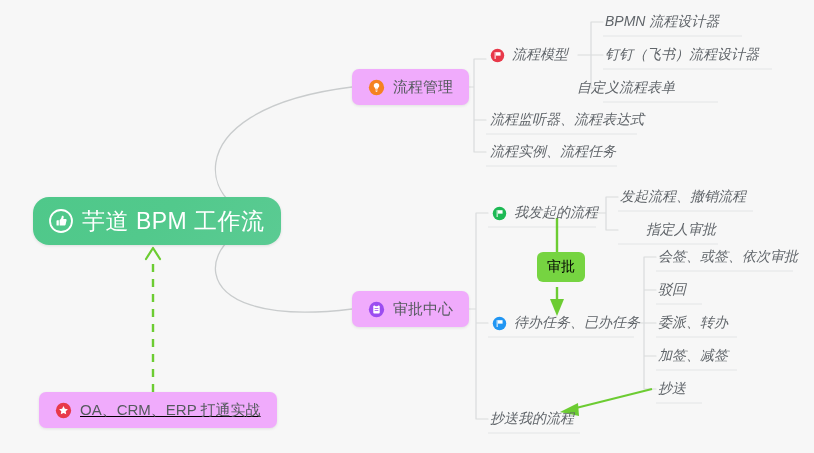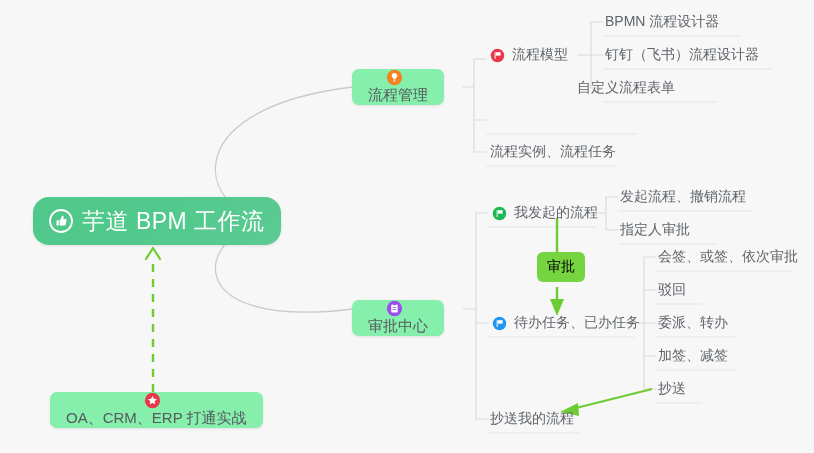--- a/index.html
+++ b/index.html
@@ -43,39 +43,39 @@
     box-shadow: 0 1px 3px rgba(0,0,0,0.10);
   }
   .root .label {
     color: #ffffff;
     font-size: 23px;
     letter-spacing: 0.5px;
   }
   .root .icon { margin-right: 9px; display: flex; }
   
   .card {
-    background: #86efac;
+    background: #f0abfc;
     border-radius: 7px;
     padding: 0 16px;
     height: 36px;
     box-shadow: 0 1px 3px rgba(0,0,0,0.09);
-    flex-direction: column;
   }
   .card .label {
     color: #555a5e;
     font-size: 15px;
   }
   .card .icon { margin-right: 8px; display: flex; }
   
   .leaf {
     height: 30px;
     padding: 0 6px 0 2px;
     color: #60656a;
     font-size: 14px;
     background: transparent;
+    font-style: italic;
   }
   .leaf .icon { margin-right: 7px; display: flex; }
   .leaf .label { color: #60656a; }
   
   .tag {
     background: #76d441;
     border-radius: 6px;
     height: 30px;
     padding: 0 10px;
     justify-content: center;
@@ -178,25 +178,28 @@
   <div class="node leaf" style="left:603px; top:7px;">
     <span class="label">BPMN 流程设计器</span>
   </div>
   <div class="node leaf" style="left:603px; top:40px;">
     <span class="label">钉钉（飞书）流程设计器</span>
   </div>
   <div class="node leaf" style="left:575px; top:73px;">
     <span class="label">自定义流程表单</span>
   </div>
 
+  <div class="node leaf" style="left:488px; top:105px;">
+    <span class="label">流程监听器、流程表达式</span>
+  </div>
   <div class="node leaf" style="left:488px; top:137px;">
     <span class="label">流程实例、流程任务</span>
   </div>
 
-  <div class="node card" style="left:352px; top:300px;justify-content:flex-end;">
+  <div class="node card" style="left:352px; top:291px;justify-content:flex-end;">
     <span class="icon">
       <svg width="17" height="17" viewBox="0 0 20 20">
         <circle cx="10" cy="10" r="9" fill="#9b4df0"></circle>
         <rect x="6.2" y="5.2" width="7.6" height="9.6" rx="1.2" fill="#ffffff"></rect>
         <rect x="8.2" y="4.1" width="3.6" height="2.1" rx="0.9" fill="#9b4df0"></rect>
         <rect x="7.6" y="8.4" width="4.8" height="1" rx="0.5" fill="#9b4df0"></rect>
         <rect x="7.6" y="10.5" width="4.8" height="1" rx="0.5" fill="#9b4df0"></rect>
       </svg>
     </span>
     <span class="label">审批中心</span>
@@ -208,21 +211,21 @@
         <circle cx="10" cy="10" r="9" fill="#1db954"></circle>
         <rect x="6.2" y="5.3" width="1.3" height="9.4" rx="0.5" fill="#ffffff"></rect>
         <path d="M7.9 5.6h6.2v4.6H7.9z" fill="#ffffff"></path>
       </svg>
     </span>
     <span class="label">我发起的流程</span>
   </div>
   <div class="node leaf" style="left:618px; top:182px;">
     <span class="label">发起流程、撤销流程</span>
   </div>
-  <div class="node leaf" style="left:618px; top:215px;">
+  <div class="node leaf" style="left:644px; top:215px;">
     <span class="label">指定人审批</span>
   </div>
 
   <div class="node tag" style="left:537px; top:252px;">
     <span class="label">审批</span>
   </div>
 
   <div class="node leaf" style="left:490px; top:308px;">
     <span class="icon">
       <svg width="15" height="15" viewBox="0 0 20 20">
@@ -247,21 +250,21 @@
     <span class="label">加签、减签</span>
   </div>
   <div class="node leaf" style="left:656px; top:374px;">
     <span class="label">抄送</span>
   </div>
 
   <div class="node leaf" style="left:488px; top:404px;">
     <span class="label">抄送我的流程</span>
   </div>
 
-  <div class="node card" style="left:50px; top:392px;">
+  <div class="node card" style="left:39px; top:392px;text-decoration:underline;">
     <span class="icon">
       <svg width="17" height="17" viewBox="0 0 20 20">
         <circle cx="10" cy="10" r="9" fill="#e8394a"></circle>
         <path d="M10 4.6l1.6 3.3 3.6.5-2.6 2.5.6 3.6-3.2-1.7-3.2 1.7.6-3.6L4.8 8.4l3.6-.5z" fill="#ffffff"></path>
       </svg>
     </span>
     <span class="label">OA、CRM、ERP 打通实战</span>
   </div>
 
 </div>

